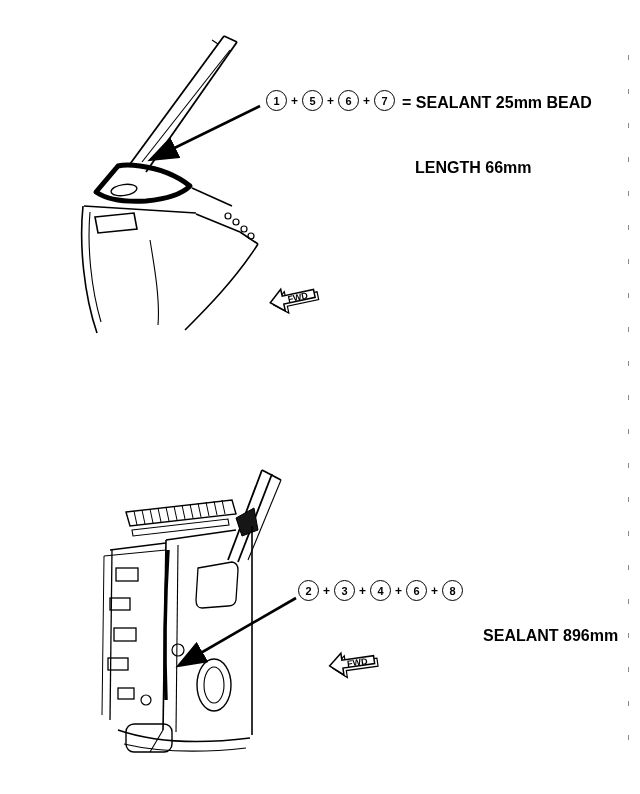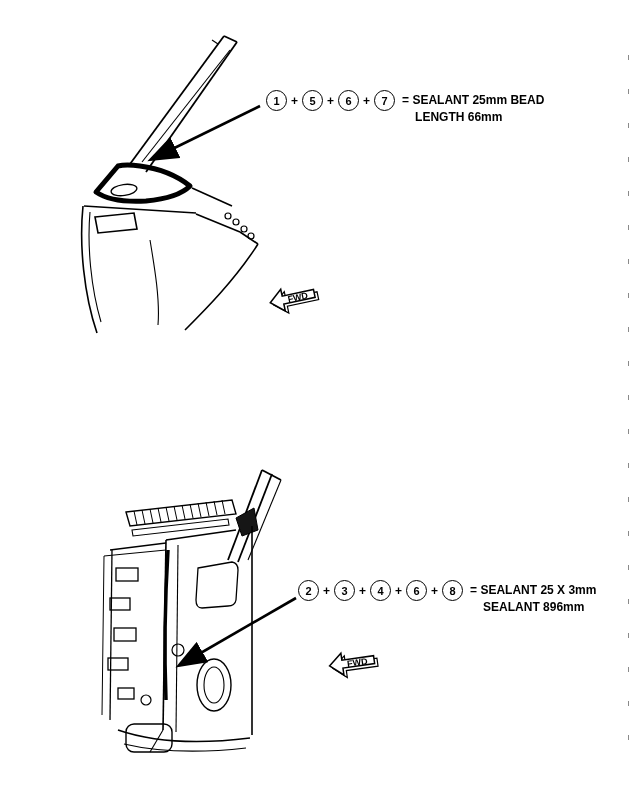--- a/index.html
+++ b/index.html
@@ -31,26 +31,26 @@
     font-weight:bold;font-size:11px;color:#000;
     background:#fff;
     flex:0 0 auto;
   }
   .plus{
     font-weight:bold;font-size:12px;color:#000;
     padding:0 1px;
   }
   .callout-text{
     margin-left:7px;
-    font-weight:bold;font-size:12px;color:#000;
+    font-weight:bold;font-size:16px;color:#000;
     line-height:1.4;
     white-space:nowrap;
     padding-top:2px;
   }
-  .callout-text .line2{padding-left:13px;}
+  .callout-text .line2{padding-left:13px;margin-top:43px;}
   .edge-marks{
     position:absolute;
     left:628px;top:55px;
     width:1px;height:695px;
     background:repeating-linear-gradient(to bottom,#8a8a8a 0 5px,transparent 5px 34px);
   }
 </style>
 </head>
 <body>
 
@@ -203,20 +203,19 @@
       <span class="plus">+</span>
       <span class="num-circle">3</span>
       <span class="plus">+</span>
       <span class="num-circle">4</span>
       <span class="plus">+</span>
       <span class="num-circle">6</span>
       <span class="plus">+</span>
       <span class="num-circle">8</span>
     </div>
     <div class="callout-text">
-      <div class="line1">= SEALANT 25 X 3mm</div>
       <div class="line2">SEALANT 896mm</div>
     </div>
   </div>
 
   <div class="edge-marks"></div>
 
 </div>
 
 </body></html>

